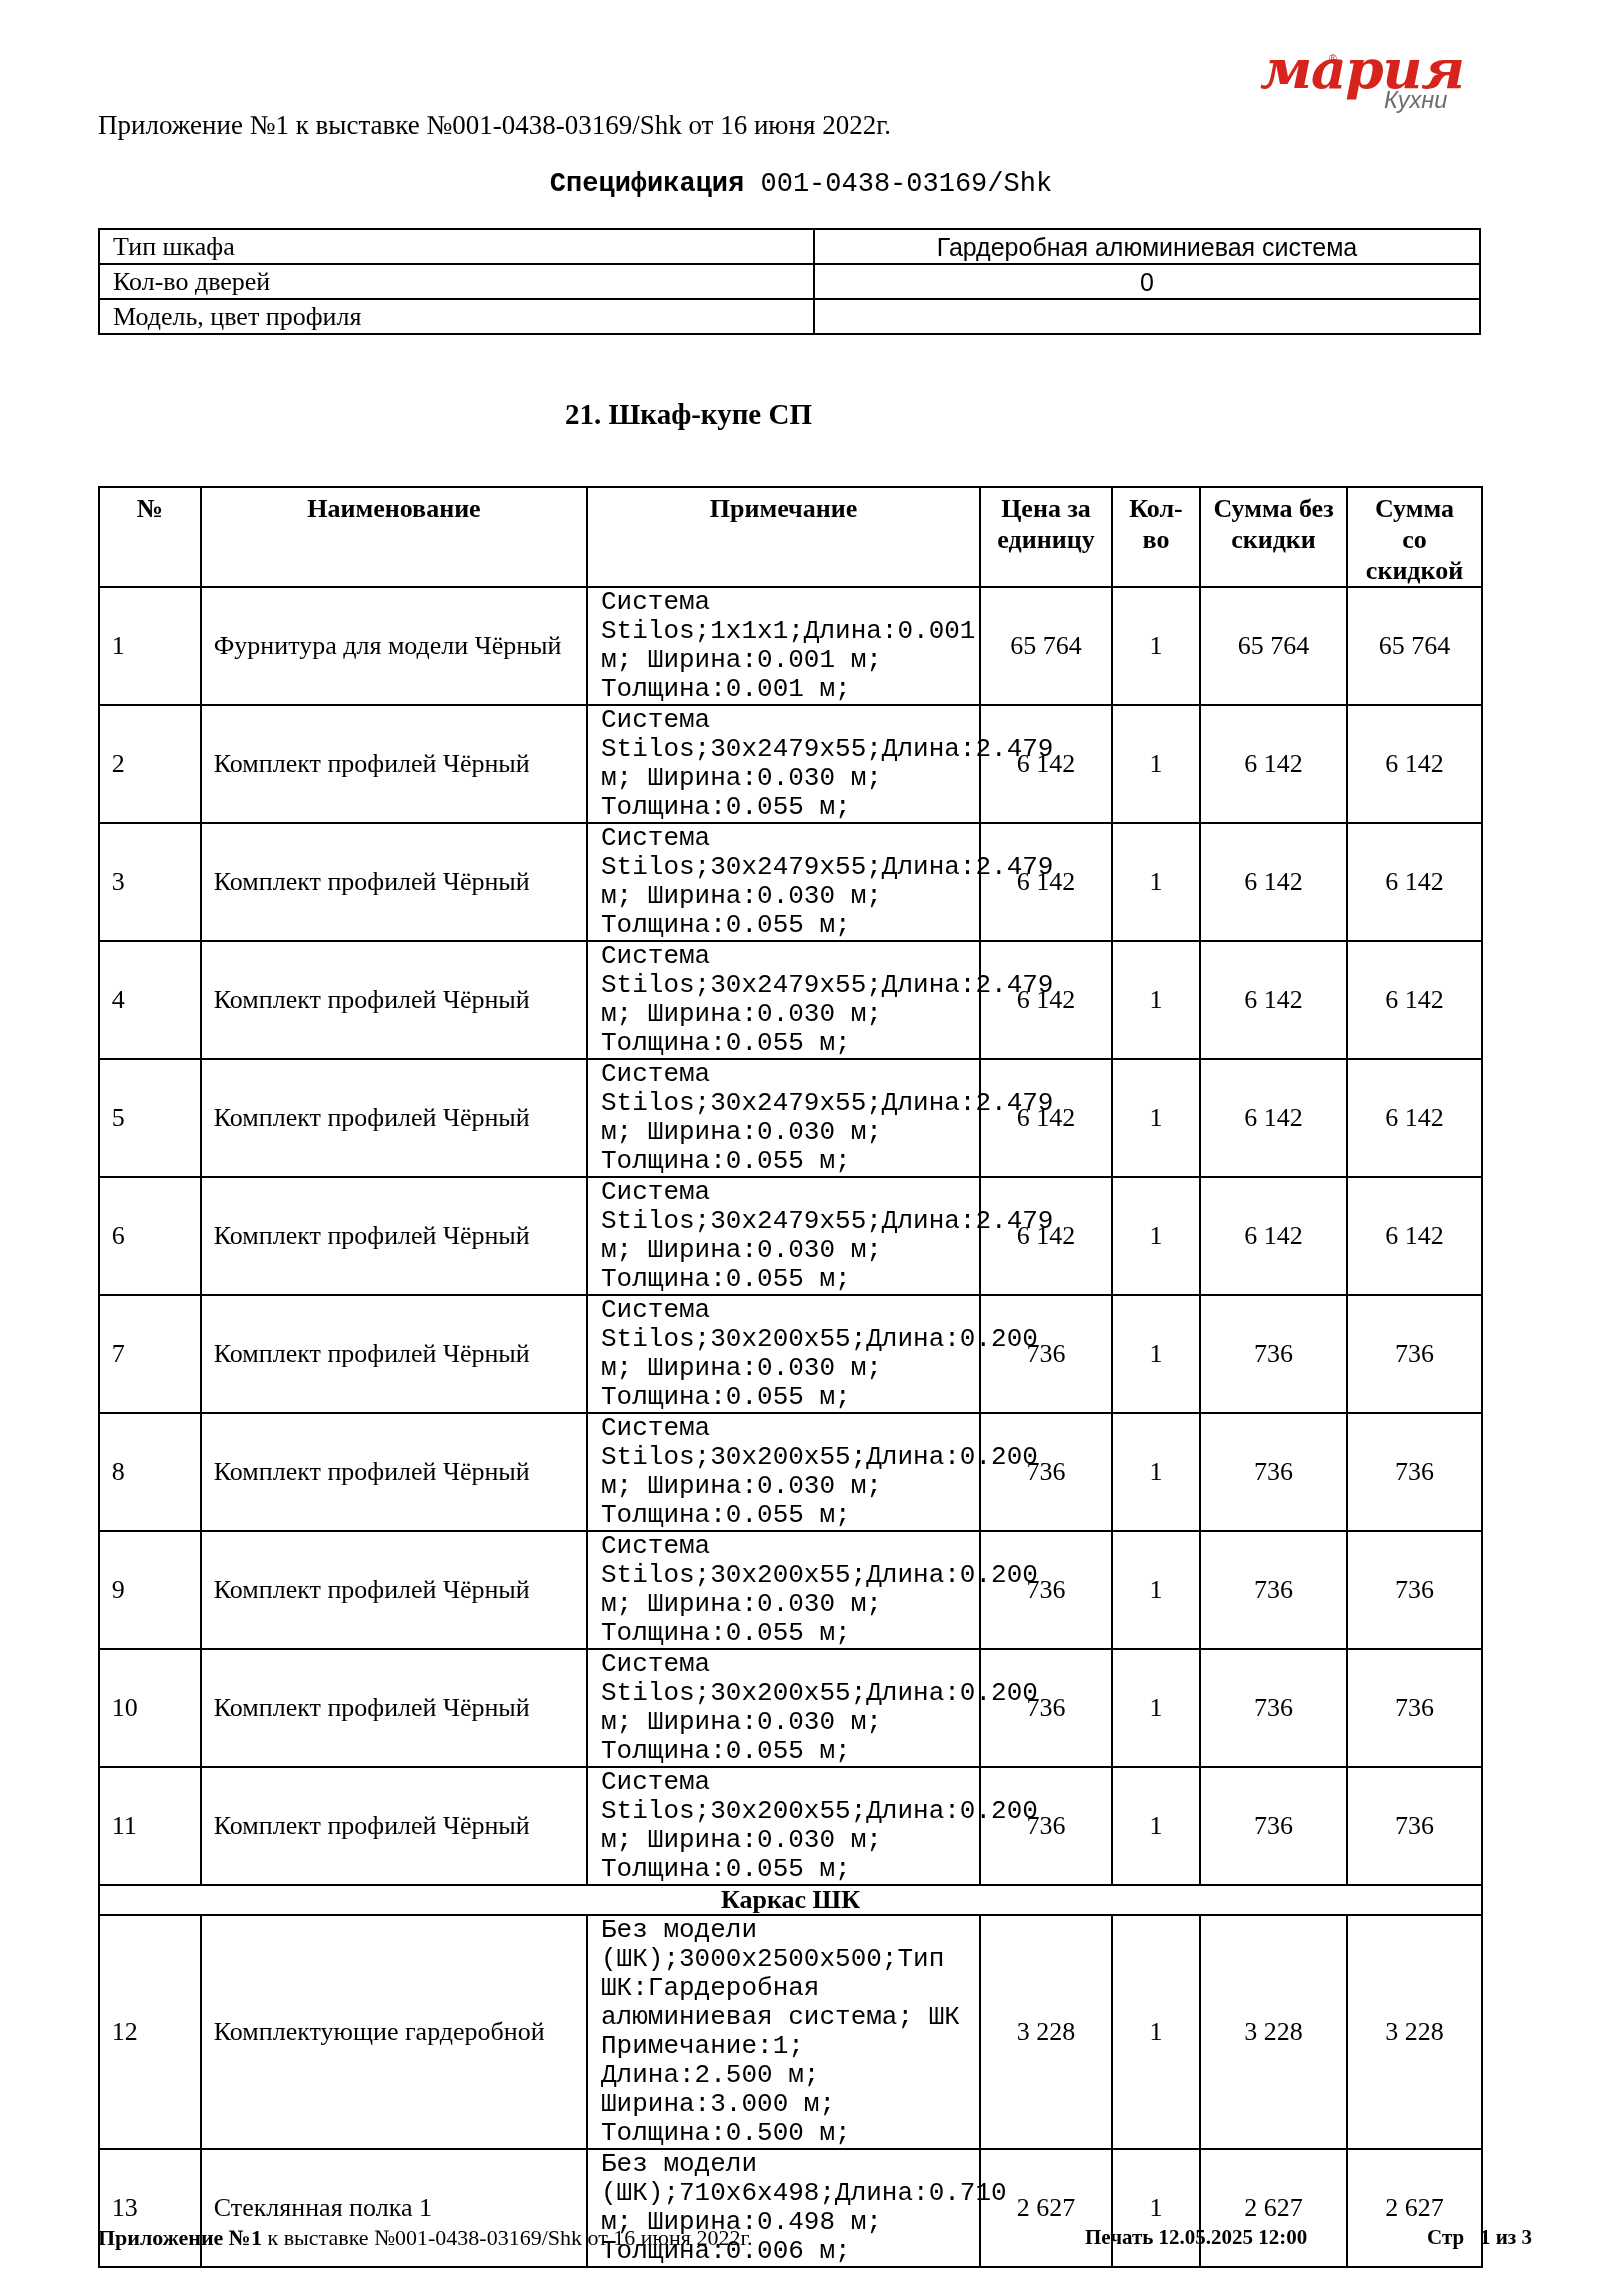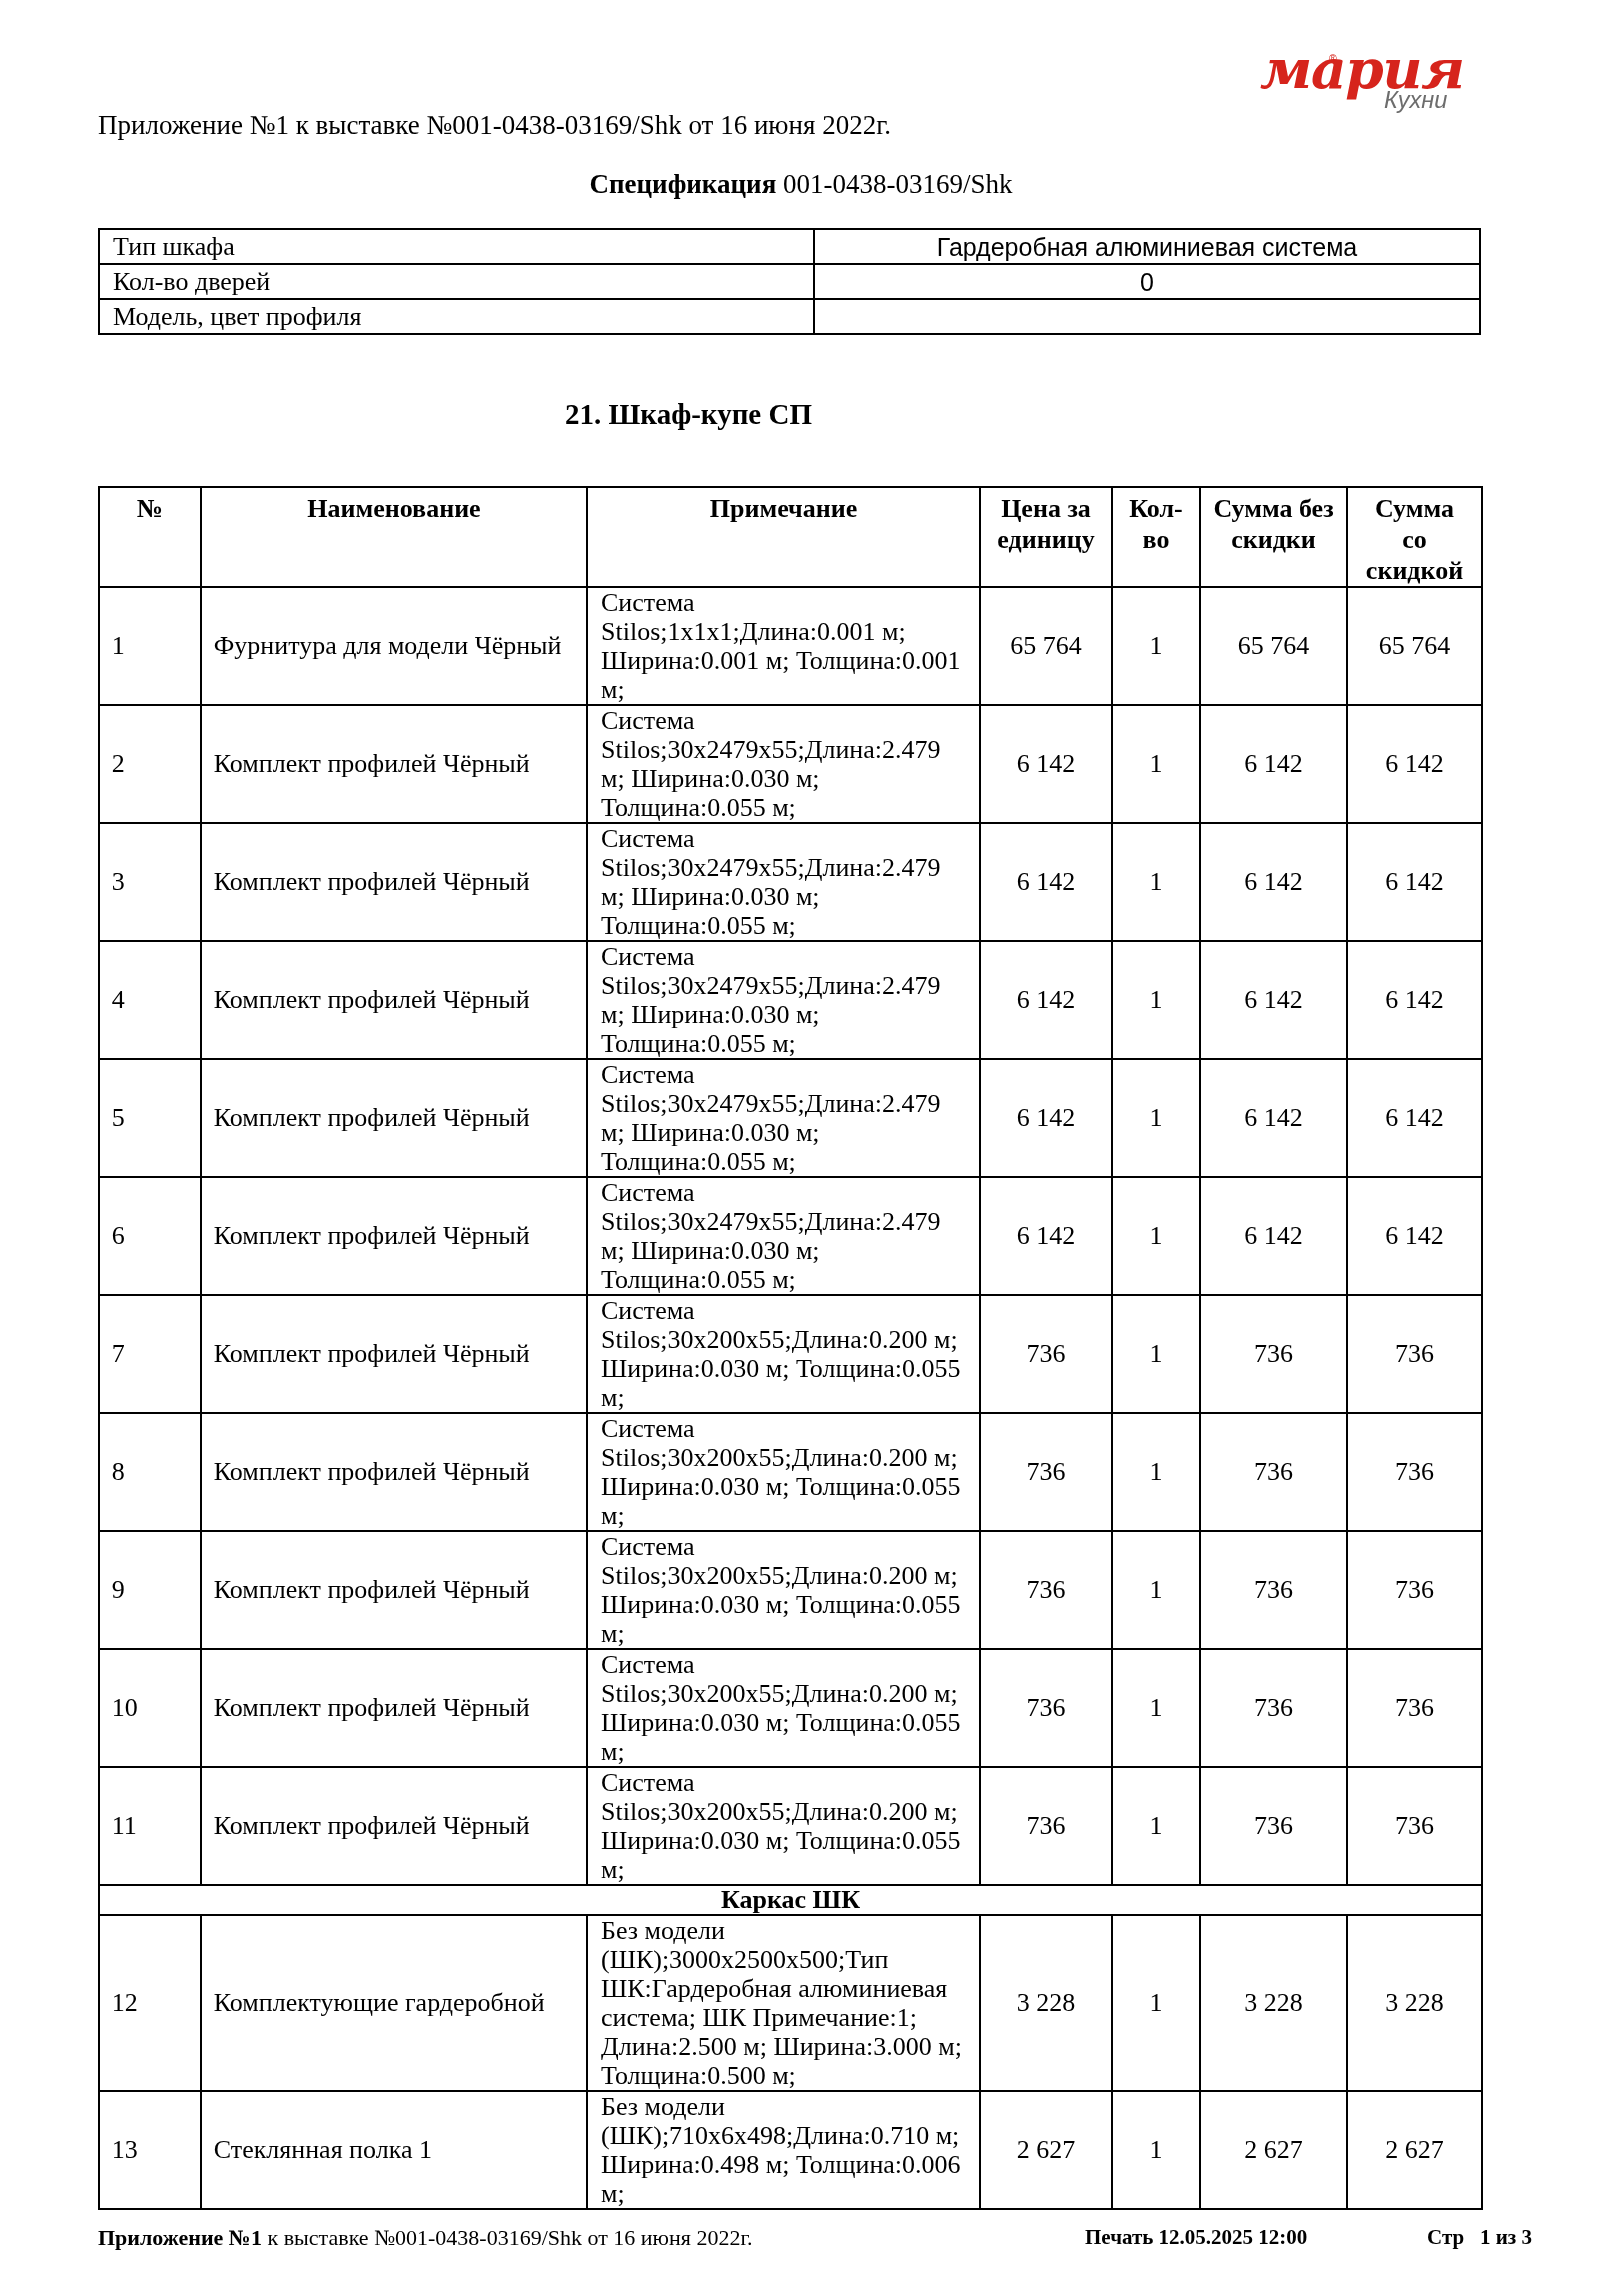--- a/index.html
+++ b/index.html
@@ -7,37 +7,37 @@
          font-family:"Liberation Serif", serif; color:#000; }
 
   .logo { position:absolute; left:1260px; top:41px; width:262px; height:72px; }
   .logo .script { position:absolute; left:0; top:0; font-family:"DejaVu Serif", serif;
         font-style:italic; font-weight:bold; font-size:55px; color:#d6241c; letter-spacing:-1.3px; line-height:55px; }
   .logo .reg { position:absolute; left:69px; top:10.5px; font-size:10.5px; color:#d6241c; font-family:"Liberation Sans", sans-serif; }
   .logo .sub { position:absolute; left:124px; top:46px; font-family:"Liberation Sans", sans-serif;
         font-style:italic; font-size:23.6px; color:#6d6d6d; }
 
   .doc-title { position:absolute; left:98px; top:110px; font-size:27px; white-space:nowrap; }
-  .spec-title { position:absolute; left:0; width:1602px; text-align:center; top:169px; font-size:27px; }
+  .spec-title { position:absolute; left:0; width:1602px; text-align:center; top:169px; font-size:27px;font-family:Liberation Mono, monospace; }
   .spec-title b { font-weight:bold; }
 
   table { border-collapse:collapse; position:absolute; }
   .info { left:98px; top:228px; width:1383px; }
   .info td { border:2px solid #000; height:33px; padding:0 13px; font-size:26px; line-height:26px; }
   .info td.k { width:687px; }
   .info td.v { text-align:center; font-family:"Liberation Sans", sans-serif; font-size:25px; }
 
   .section-title { position:absolute; left:0; width:1377px; text-align:center; top:398px;
         font-size:29px; font-weight:bold; }
 
   .main { left:98px; top:486px; width:1383px; table-layout:fixed; }
   .main td, .main th { border:2px solid #000; font-size:26px; line-height:29.5px; vertical-align:middle; padding:0 11.8px; }
   .main th { font-weight:bold; text-align:center; vertical-align:top; padding-top:5.2px; height:92px; line-height:31px; }
   .main td.num { text-align:left; }
-  .main td.note { line-height:29px; padding:0 13px 0 13px; }
+  .main td.note { line-height:29px; padding:0 13px 0 13px;font-family:Liberation Mono, monospace; }
   .main td.c { text-align:center; padding:0 2.6px; }
   .main tr.group td { text-align:center; font-weight:bold; height:27.5px; line-height:27.5px; }
   .main tr.r td { height:111px; }
   .main tr.r1 td { height:85px; }
   .main tr.r12 td { height:155px; }
   .main tr.r13 td { height:103px; }
 
   .footer-left { position:absolute; left:98px; top:2225px; font-size:22px; white-space:nowrap; }
   .footer-left b { font-weight:bold;text-align:right; }
   .footer-print { position:absolute; left:1085px; top:2225px; font-size:21px; font-weight:bold; white-space:nowrap; }

